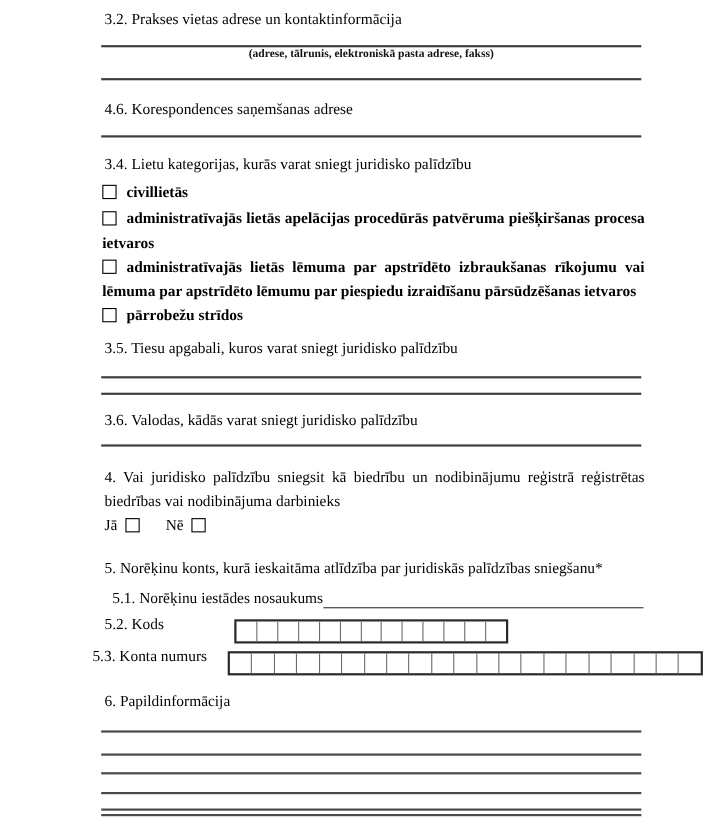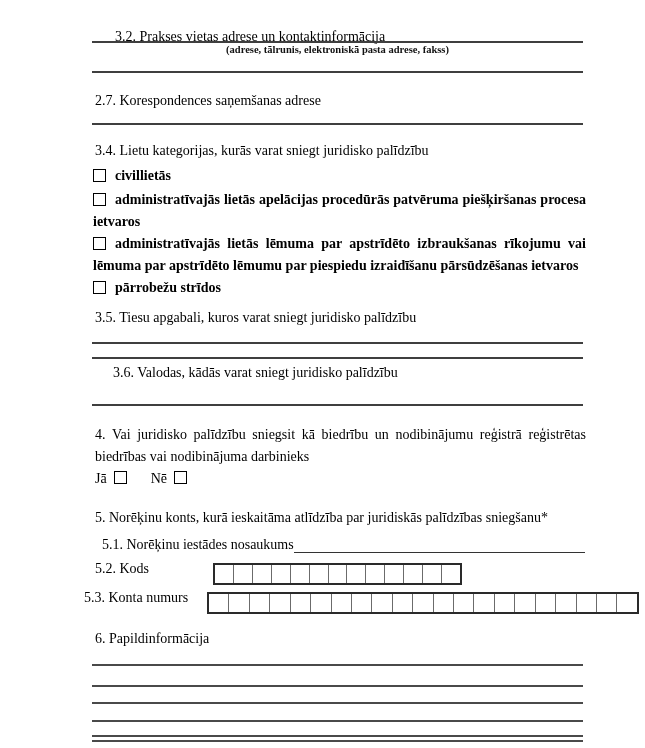--- a/index.html
+++ b/index.html
@@ -36,26 +36,26 @@
   }
   .boxgrid .cell{flex:1;border-right:1px solid #6b6b6b;}
   .boxgrid .cell:last-child{border-right:none;}
   .blank-rule{left:92px;width:491px;height:0;border-top:2px solid #4a4a4a;}
 </style>
 </head>
 <body>
 
 <div class="page">
 
-  <div class="abs heading" style="top:26px;margin-left:20px;">3.2. Prakses vietas adrese un kontaktinformācija</div>
+  <div class="abs heading" style="top:8px;">3.2. Prakses vietas adrese un kontaktinformācija</div>
   <div class="abs rule" style="top:41px;"></div>
   <div class="abs caption" style="top:44px;">(adrese, tālrunis, elektroniskā pasta adrese, fakss)</div>
   <div class="abs rule" style="top:71px;"></div>
 
-  <div class="abs heading" style="top:90px;">2.7. Korespondences saņemšanas adrese</div>
+  <div class="abs heading" style="top:90px;">4.6. Korespondences saņemšanas adrese</div>
   <div class="abs rule" style="top:123px;"></div>
 
   <div class="abs heading" style="top:140px;">3.4. Lietu kategorijas, kurās varat sniegt juridisko palīdzību</div>
 
   <div class="abs cb-row" style="top:166px;">
     <span class="cb"></span><span class="inline-label">civillietās</span>
   </div>
 
   <p class="abs cb-par" style="top:189px;">
     <span class="cb"></span><span class="inline-label">administratīvajās lietās apelācijas procedūrās patvēruma piešķiršanas procesa ietvaros</span>
@@ -66,21 +66,21 @@
   </p>
 
   <div class="abs cb-row" style="top:278px;">
     <span class="cb"></span><span class="inline-label">pārrobežu strīdos</span>
   </div>
 
   <div class="abs heading" style="top:307px;">3.5. Tiesu apgabali, kuros varat sniegt juridisko palīdzību</div>
   <div class="abs rule" style="top:342px;"></div>
   <div class="abs rule" style="top:357px;"></div>
 
-  <div class="abs heading" style="top:362px;margin-left:18px;">3.6. Valodas, kādās varat sniegt juridisko palīdzību</div>
+  <div class="abs heading" style="top:372px;">3.6. Valodas, kādās varat sniegt juridisko palīdzību</div>
   <div class="abs rule" style="top:404px;"></div>
 
   <p class="abs par-just" style="top:424px;">4. Vai juridisko palīdzību sniegsit kā biedrību un nodibinājumu reģistrā reģistrētas biedrības vai nodibinājuma darbinieks</p>
 
   <div class="abs yn-row" style="top:471px;">
     <span>Jā</span>
     <span class="cb"></span>
     <span class="yn-gap"></span>
     <span>Nē</span>
     <span class="cb"></span>

